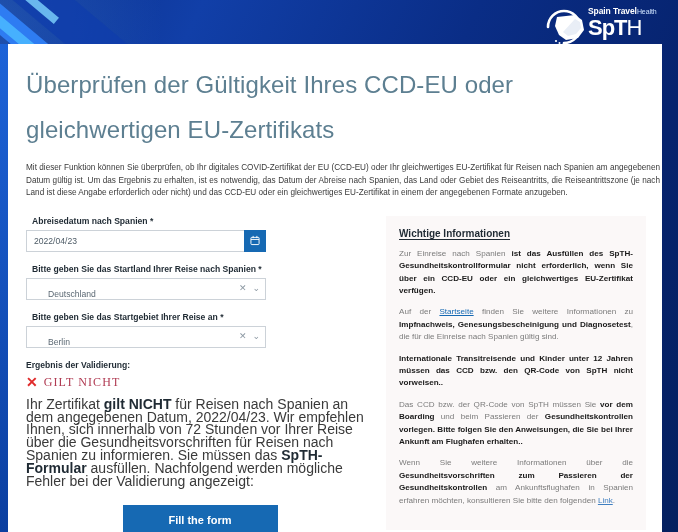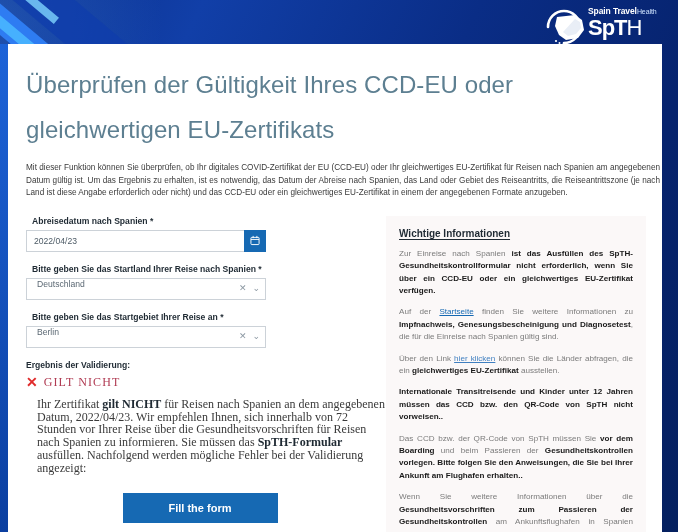--- a/index.html
+++ b/index.html
@@ -70,33 +70,33 @@
     font-family:"Liberation Sans", sans-serif; outline:none;
   }
   .calbtn {
     position:absolute; right:0; top:0; width:22px; height:22px;
     background:#1669b3; border:none; cursor:pointer;
     display:flex; align-items:center; justify-content:center;
   }
   .selwrap { position:relative; width:240px; height:22px; }
   .sel {
     width:240px; height:22px; border:1px solid #ccd2d8; background:#fff;
-    font-size:8.6px; color:#5b6873; padding:0 38px 0 10px;
-    display:flex; align-items:flex-start;
+    font-size:8.6px; color:#5b6873; padding:0 38px 0 21px;
+    display:flex; align-items:flex-end;
   }
   .selicons { position:absolute; right:6px; top:0; height:22px; display:flex; align-items:center; gap:6px; color:#8d99a3; }
   .selicons span { font-size:9px; line-height:9px; cursor:pointer; }
 
   
   .reslabel { font-size:8.6px; font-weight:bold; color:#1f2a33; margin:4px 0 5px 0; }
   .resbadge { display:flex; align-items:center; gap:6px; margin-bottom:8px; }
   .resx { color:#e02b2b; font-size:14px; font-weight:bold; line-height:14px; }
   .restxt { color:#b03a52; font-size:12px; letter-spacing:1.1px;
             font-family:"Liberation Serif", serif; }
-  p.resbody { margin:0 0 7px 11px; font-size:12px; line-height:12.8px; color:#3a3a3a; width:352px;font-family:Liberation Serif, serif; }
+  p.resbody { margin:0 0 7px 0; font-size:14px; line-height:12.8px; color:#3a3a3a; width:352px; }
   p.resbody b { color:#1f2a33; }
   ul.errs { margin:0; padding-left:14px; }
   ul.errs li { font-size:8.2px; line-height:13px; color:#3a3a3a; }
 
   .btnrow { display:flex; justify-content:center; margin-top:18px; }
   .fillbtn {
     background:#1669b3; color:#fff; border:none;
     font-size:11px; font-weight:bold; font-family:"Liberation Sans", sans-serif;
     width:155px; height:30px; cursor:pointer;
   }
@@ -216,21 +216,20 @@
         </div>
 
         <div class="colR">
           <div class="info">
             <h2>Wichtige Informationen</h2>
 
             <p><span>Zur Einreise nach Spanien </span><b>ist das Ausfüllen des SpTH-Gesundheitskontrollformular nicht erforderlich, wenn Sie über ein CCD-EU oder ein gleichwertiges EU-Zertifikat verfügen.</b></p>
 
             <p><span>Auf der </span><a href="#">Startseite</a><span> finden Sie weitere Informationen zu </span><b>Impfnachweis, Genesungsbescheinigung und Diagnosetest</b><span>, die für die Einreise nach Spanien gültig sind.</span></p>
 
-            <p><span>Über den Link </span><a class="muted" href="#">hier klicken</a><span> können Sie die Länder abfragen, die ein </span><b>gleichwertiges EU-Zertifikat</b><span> ausstellen.</span></p>
 
             <p><b>Internationale Transitreisende und Kinder unter 12 Jahren müssen das CCD bzw. den QR-Code von SpTH nicht vorweisen..</b></p>
 
             <p><span>Das CCD bzw. der QR-Code von SpTH müssen Sie </span><b>vor dem Boarding</b><span> und beim Passieren der </span><b>Gesundheitskontrollen vorlegen. Bitte folgen Sie den Anweisungen, die Sie bei Ihrer Ankunft am Flughafen erhalten..</b></p>
 
             <p><span>Wenn Sie weitere Informationen über die </span><b>Gesundheitsvorschriften zum Passieren der Gesundheitskontrollen</b><span> am Ankunftsflughafen in Spanien erfahren möchten, konsultieren Sie bitte den folgenden </span><a class="muted" href="#">Link</a><span>.</span></p>
           </div>
         </div>
 
       </div>

